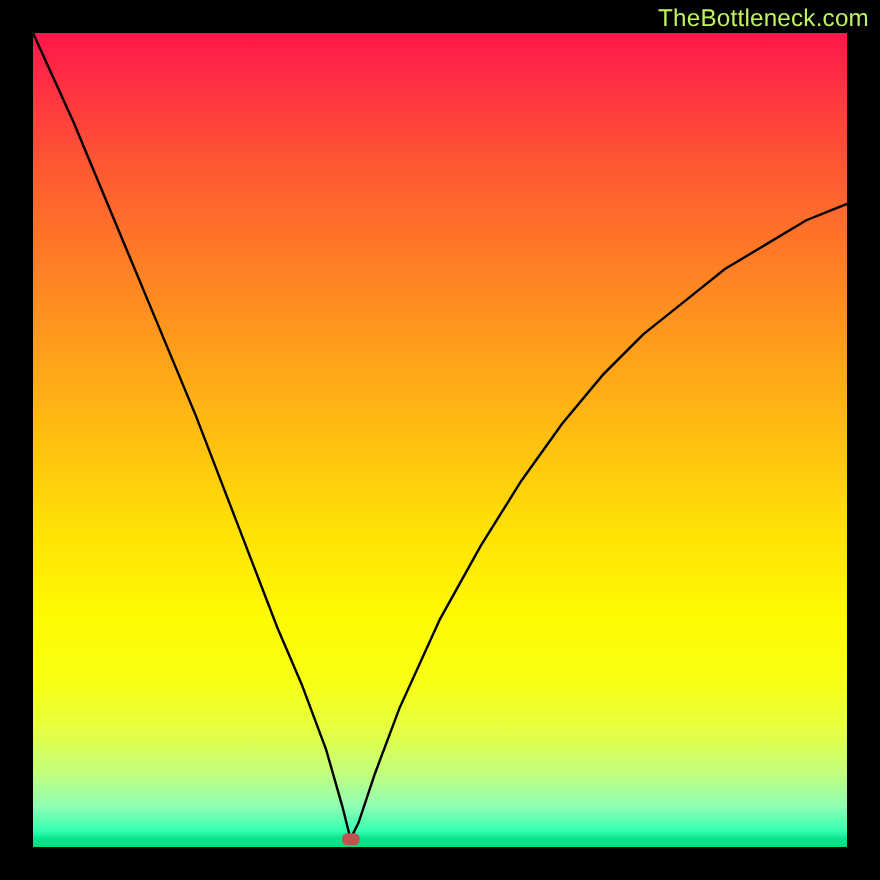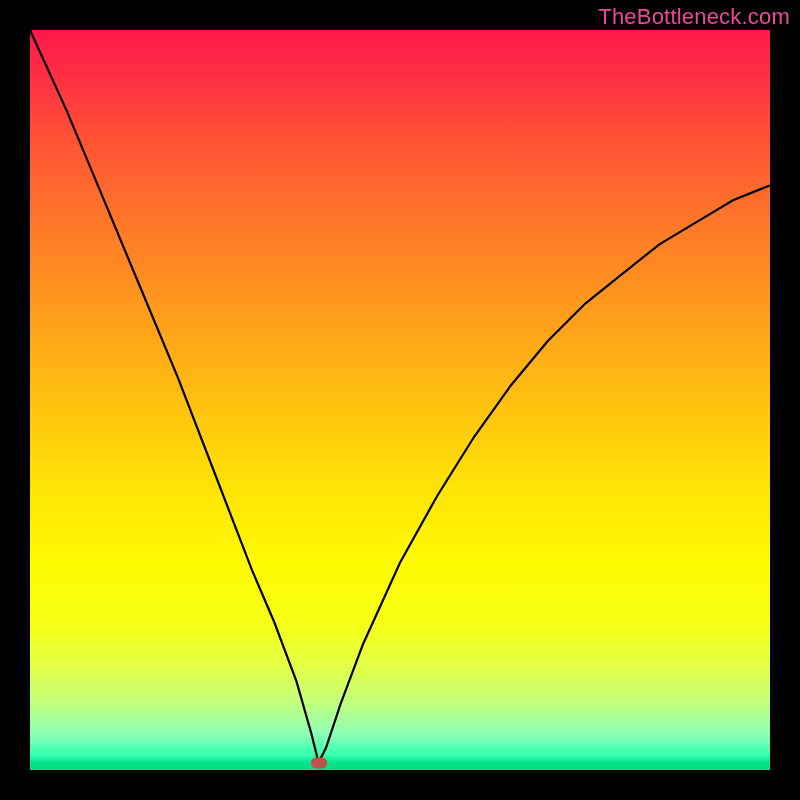--- a/index.html
+++ b/index.html
@@ -56,21 +56,21 @@
     width: 16px;
     height: 11px;
     background: #c0524f;
     border-radius: 5px;
     transform: translate(-50%, -50%);
   }
   .watermark {
     position: absolute;
     top: 4px;
     right: 10px;
-    color: #ec4899;
+    color: #bef264;
     font-size: 22px;
     font-weight: 500;
     letter-spacing: 0.2px;
   }
 </style>
 </head>
 <body>
 
 <div class="frame">
 

